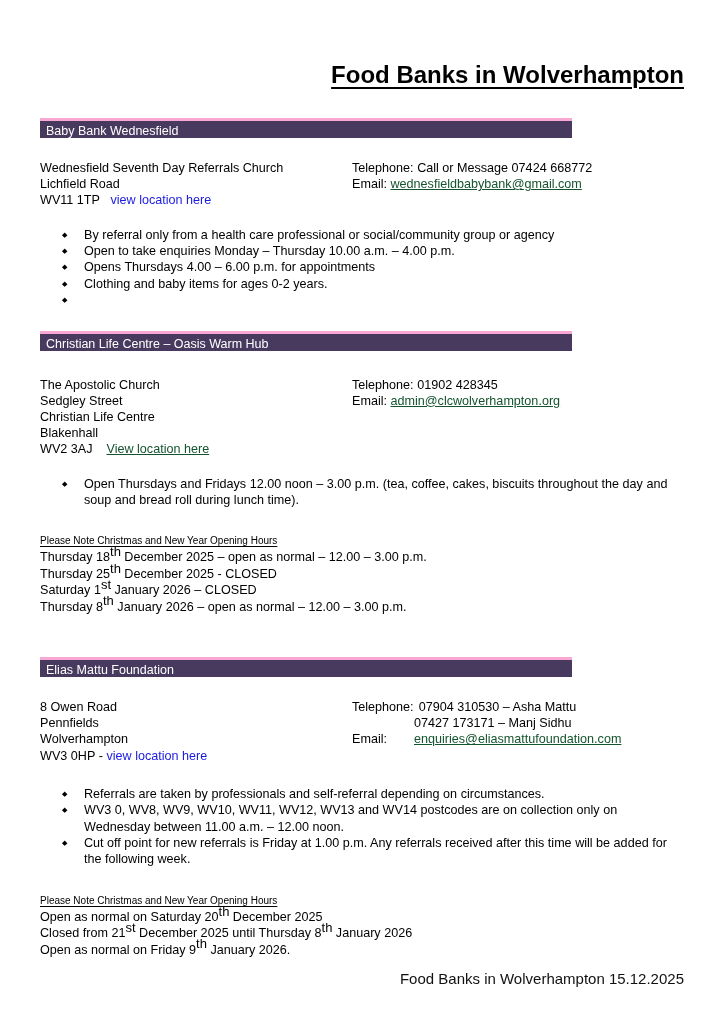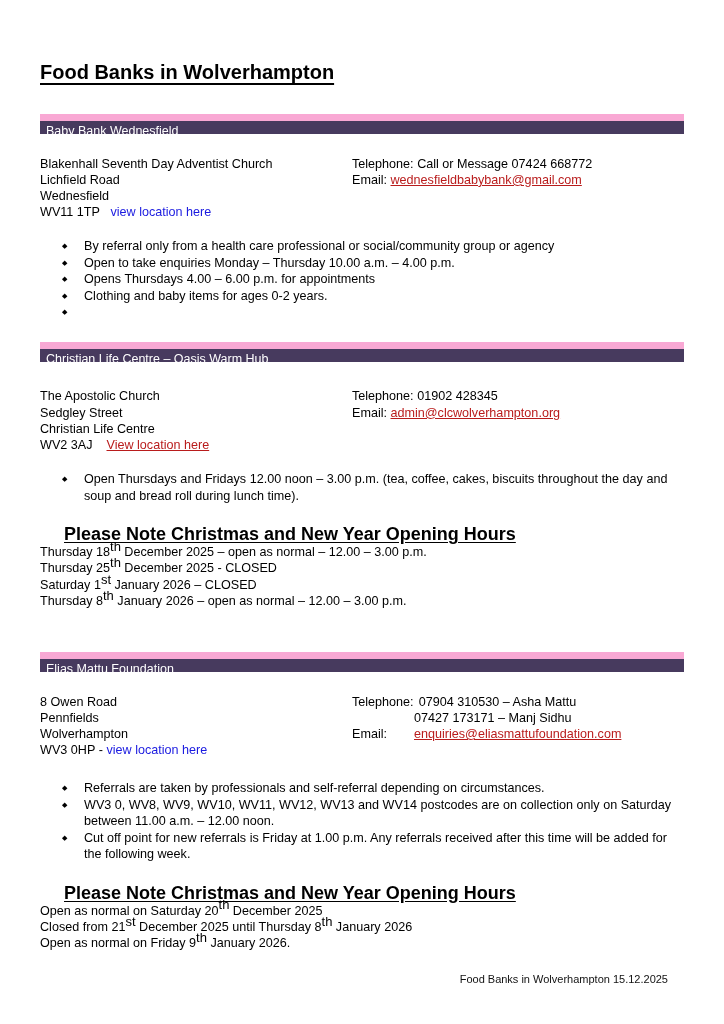--- a/index.html
+++ b/index.html
@@ -19,44 +19,44 @@
   .page {
     position: relative;
     width: 724px;
     height: 1024px;
     box-sizing: border-box;
     padding: 0 40px;
   }
 
   
   .doc-title {
-    text-align: left;
-    font-size: 20px;
+    text-align: right;
+    font-size: 24px;
     font-weight: bold;
     letter-spacing: 0px;
     margin: 0;
     padding-top: 62px;
     line-height: 1.08;
   }
   .doc-title .tt {
     text-decoration: underline;
     text-underline-offset: 4px;
     text-decoration-thickness: 2px;
   }
 
   
   .bar {
     background: #473A5E;
-    border-top: 7px solid #f9a8d4;
+    border-top: 3px solid #f9a8d4;
     color: #ffffff;
     font-size: 12.5px;
     line-height: 20px;
     height: 20px;
     padding: 0 0 0 6px;
-    width: 644px;
+    width: 532px;
     box-sizing: border-box;
     margin: 0;
     overflow: hidden;
     white-space: nowrap;
   }
 
   
   .contact {
     display: flex;
     font-size: 12.6px;
@@ -79,21 +79,21 @@
     flex: 0 0 auto;
   }
   .kv-label-fixed .k {
     flex: 0 0 56px;
   }
   .kv .v {
     flex: 1 1 auto;
   }
 
   a.lnk, .lnk {
-    color: #b91c1c;
+    color: #14532d;
     text-decoration: underline;
   }
   .lnk-plain {
     color: #1a1ae0;
     text-decoration: none;
   }
 
   
   ul.bul {
     list-style: none;
@@ -115,72 +115,70 @@
     font-size: 7px;
     line-height: 16.4px;
     color: #000;
   }
   ul.bul > li.empty {
     min-height: 16.4px;
   }
 
   
   .note-head {
-    font-weight: bold;
-    font-size: 18px;
+    font-weight: normal;
+    font-size: 10px;
     line-height: 17px;
     text-decoration: underline;
     text-underline-offset: 2px;
     display: inline-block;
-    margin-left: 24px;
   }
   .note-lines {
     font-size: 12.6px;
     line-height: 16.4px;
   }
   sup {
     font-size: 13px;
     vertical-align: super;
     line-height: 0;
     margin-top: 8px;
   }
   .sp12 { height: 12px; }
   .sp18 { height: 18px; }
   .sp22 { height: 22px; }
   .sp26 { height: 26px; }
   .sp30 { height: 30px; }
 
   
   .footer {
     position: absolute;
-    right: 56px;
+    right: 40px;
     bottom: 38px;
-    font-size: 11px;
+    font-size: 15px;
     line-height: 14px;
     color: #111;
     white-space: nowrap;
   }
 </style>
 </head>
 <body>
 
 <div class="page">
 
   <h1 class="doc-title"><span class="tt">Food Banks in Wolverhampton</span></h1>
 
   <div class="sp30"></div>
 
   <div>
     <div class="bar">Baby Bank Wednesfield</div>
     <div class="sp22"></div>
     <div class="contact">
       <div class="col-left">
-        <div class="line">Blakenhall Seventh Day Adventist Church</div>
+        <div class="line">Wednesfield Seventh Day Referrals Church</div>
         <div class="line">Lichfield Road</div>
-        <div class="line">Wednesfield</div>
         <div class="line"><span>WV11 1TP</span>&nbsp;&nbsp;&nbsp;<span class="lnk-plain">view location here</span></div>
       </div>
       <div class="col-right">
         <div class="line"><span>Telephone:</span>&nbsp;<span>Call or Message 07424 668772</span></div>
         <div class="line"><span>Email:</span>&nbsp;<span class="lnk">wednesfieldbabybank@gmail.com</span></div>
       </div>
     </div>
     <div class="sp18"></div>
     <ul class="bul">
       <li>By referral only from a health care professional or social/community group or agency</li>
@@ -194,20 +192,21 @@
   <div class="sp22"></div>
 
   <div>
     <div class="bar">Christian Life Centre – Oasis Warm Hub</div>
     <div class="sp26"></div>
     <div class="contact">
       <div class="col-left">
         <div class="line">The Apostolic Church</div>
         <div class="line">Sedgley Street</div>
         <div class="line">Christian Life Centre</div>
+        <div class="line">Blakenhall</div>
         <div class="line"><span>WV2 3AJ</span>&nbsp;&nbsp;&nbsp;&nbsp;<span class="lnk">View location here</span></div>
       </div>
       <div class="col-right">
         <div class="line"><span>Telephone:</span>&nbsp;<span>01902 428345</span></div>
         <div class="line"><span>Email:</span>&nbsp;<span class="lnk">admin@clcwolverhampton.org</span></div>
       </div>
     </div>
     <div class="sp18"></div>
     <ul class="bul">
       <li>Open Thursdays and Fridays 12.00 noon – 3.00 p.m. (tea, coffee, cakes, biscuits throughout the day and soup and bread roll during lunch time).</li>
@@ -248,21 +247,21 @@
           </div>
         <div class="kv kv-label-fixed">
             <span class="k">Email:</span>
             <span class="v" style="padding-left:6px"><span class="lnk">enquiries@eliasmattufoundation.com</span></span>
           </div>
       </div>
     </div>
     <div class="sp22"></div>
     <ul class="bul">
       <li>Referrals are taken by professionals and self-referral depending on circumstances.</li>
-      <li>WV3 0, WV8, WV9, WV10, WV11, WV12, WV13 and WV14 postcodes are on collection only on Saturday between 11.00 a.m. – 12.00 noon.</li>
+      <li>WV3 0, WV8, WV9, WV10, WV11, WV12, WV13 and WV14 postcodes are on collection only on Wednesday between 11.00 a.m. – 12.00 noon.</li>
       <li>Cut off point for new referrals is Friday at 1.00 p.m.  Any referrals received after this time will be added for the following week.</li>
     </ul>
     <div class="sp22"></div>
     <div>
       <div><span class="note-head">Please Note Christmas and New Year Opening Hours</span></div>
       <div class="note-lines">
         <div><span>Open as normal on Saturday 20</span><sup>th</sup><span> December 2025</span></div>
         <div><span>Closed from 21</span><sup>st</sup><span> December 2025 until Thursday 8</span><sup>th</sup><span> January 2026</span></div>
         <div><span>Open as normal on Friday 9</span><sup>th</sup><span> January 2026.</span></div>
       </div>

